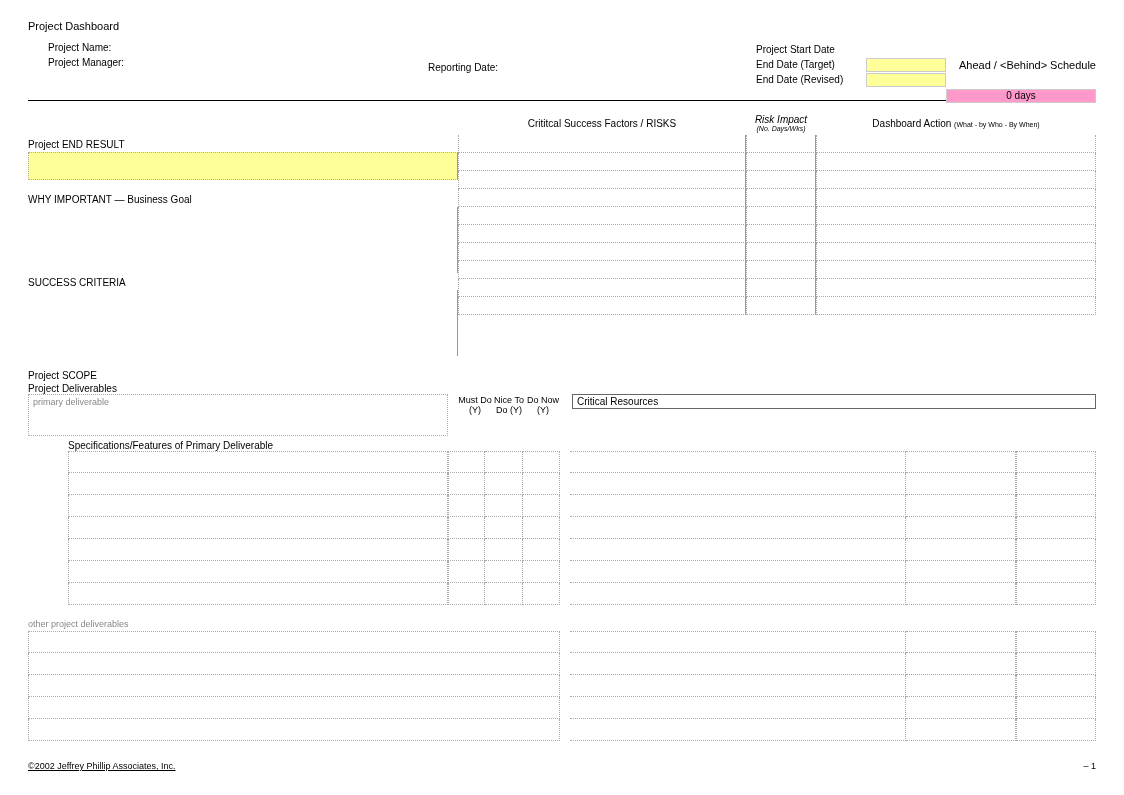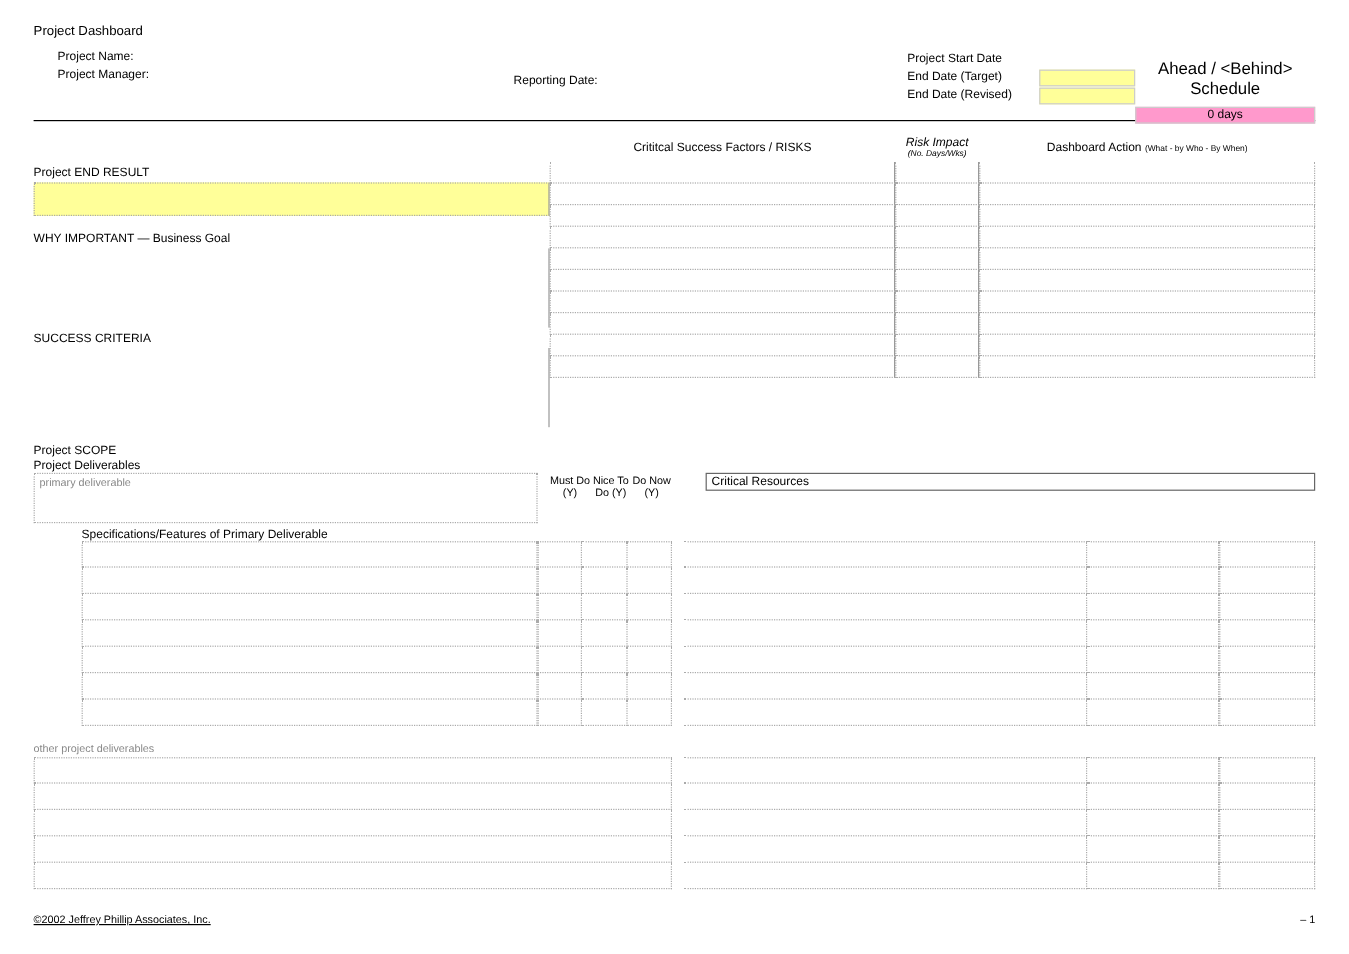--- a/index.html
+++ b/index.html
@@ -37,21 +37,21 @@
   .dotted-row:first-of-type { border-top: 1px dotted #aaa; }
   .risks-col-csf .dotted-row, .risks-col-impact .dotted-row { border-right: 1px solid #999; }
 
   .scope-title { margin-top: 14px; }
   .deliverables-title { margin-top: 2px; }
 
   .scope-row { display: flex; width: 100%; align-items: flex-start; }
   .primary-box { flex: 0 0 420px; height: 42px; border: 1px dotted #aaa; padding: 2px 4px; color: #888; font-size: 9px; }
   .mdo-headers { display: flex; flex: 0 0 102px; text-align: center; margin-left: 10px; }
   .mdo-col { flex: 1; font-size: 9px; line-height: 1.1; padding-top: 2px; }
-  .cr-block { flex: 1; margin-left: 28px; border-radius: 14px; }
+  .cr-block { flex: 1; margin-left: 12px; border-radius: 14px; }
   .cr-title-row { border: 1px solid #666; padding: 1px 4px; }
   .cr-head-row { display: flex; border: 1px solid #666; border-top:none; }
   .cr-head-staff { flex: 1; text-align: center; border-right: 1px solid #666; padding: 1px 0;}
   .cr-head-equip { flex: 0 0 110px; text-align: center; border-right: 1px solid #666; padding: 1px 0;}
   .cr-head-budget{ flex: 0 0 80px; text-align: center; padding: 1px 0;}
 
   .spec-title { padding-left: 40px; margin-top: 4px; }
 
   .spec-grid-wrap { display: flex; width: 100%; }
   .spec-indent { flex: 0 0 40px; }
@@ -85,21 +85,21 @@
 <div class="header-row">
   <div class="header-left">Project Name:</div>
   <div class="header-mid">Reporting Date:</div>
   <div class="header-right">
     <div class="dates-block">
       <div>Project Start Date</div>
         <div></div>
         <div></div>
       <div>End Date (Target)</div>
       <div class="yellow-cell"></div>
-      <div style="text-align:center;font-size:14px">Ahead / &lt;Behind&gt; Schedule</div>
+      <div style="text-align:right;font-size:11px">Ahead / &lt;Behind&gt; Schedule</div>
       <div>End Date (Revised)</div>
       <div class="yellow-cell"></div>
       <div class="pink-cell">0 days</div>
     </div>
   </div>
 </div>
 <div class="header-row" style="margin-top:-30px;">
   <div class="header-left">Project Manager:</div>
 </div>
 

